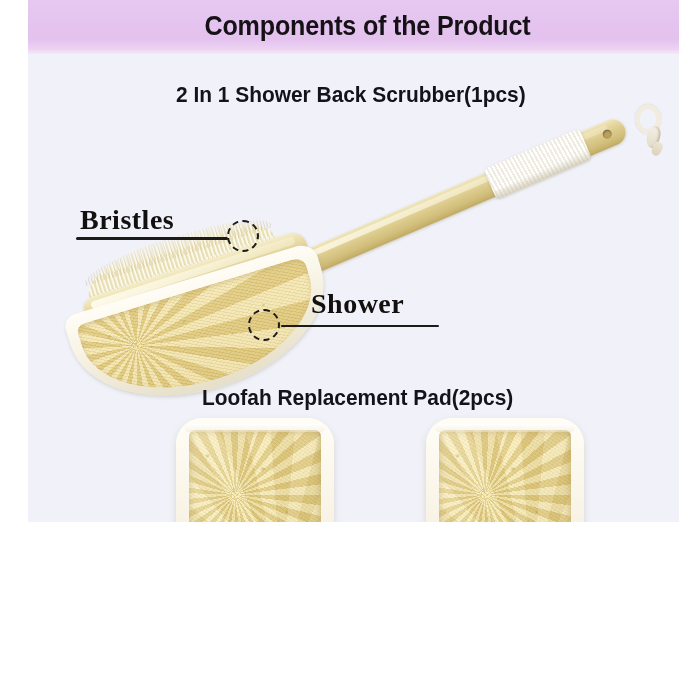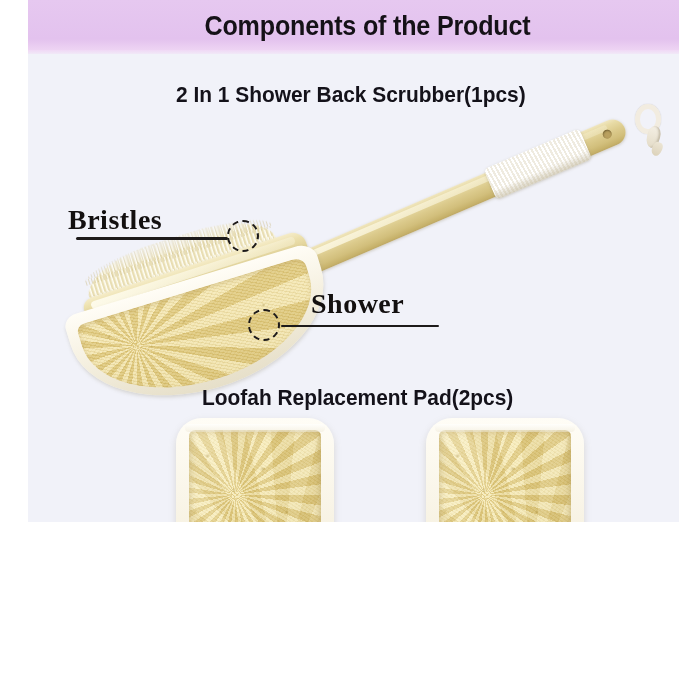--- a/index.html
+++ b/index.html
@@ -80,21 +80,21 @@
 
   
   .callout-label {
     position: absolute;
     font-family: "Liberation Serif", serif;
     font-weight: 700;
     color: #131010;
     white-space: nowrap;
     letter-spacing: 0.5px;
   }
-  .callout-bristles { left: 40px; top: 204px; font-size: 28px; }
+  .callout-bristles { left: 52px; top: 204px; font-size: 28px; }
   .callout-loofah   { left: 283px; top: 288px; font-size: 28px; }
 
   .callout-rule {
     position: absolute;
     height: 3px;
     background: #1d1a1a;
     border-radius: 2px;
   }
   .rule-bristles { left: 48px; top: 237px; width: 152px; }
   .rule-loofah   { left: 253px; top: 325px; width: 158px; height: 2px; }

